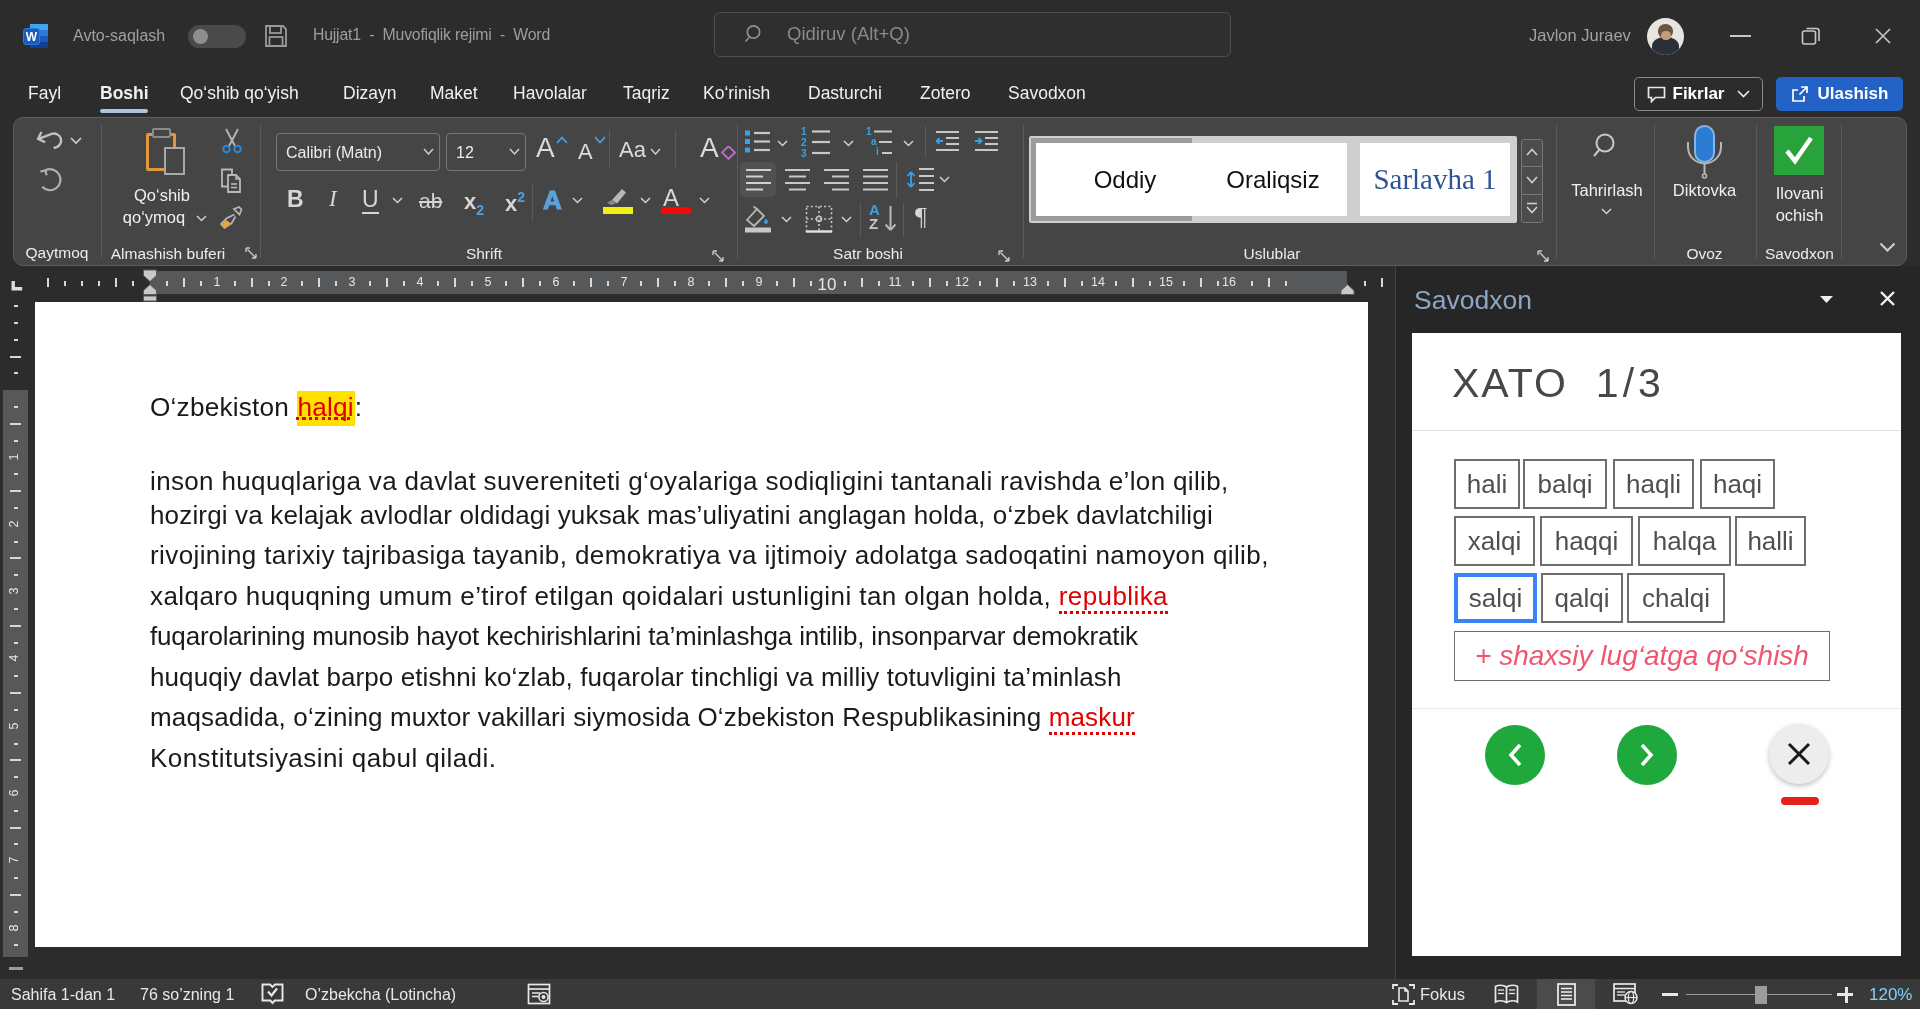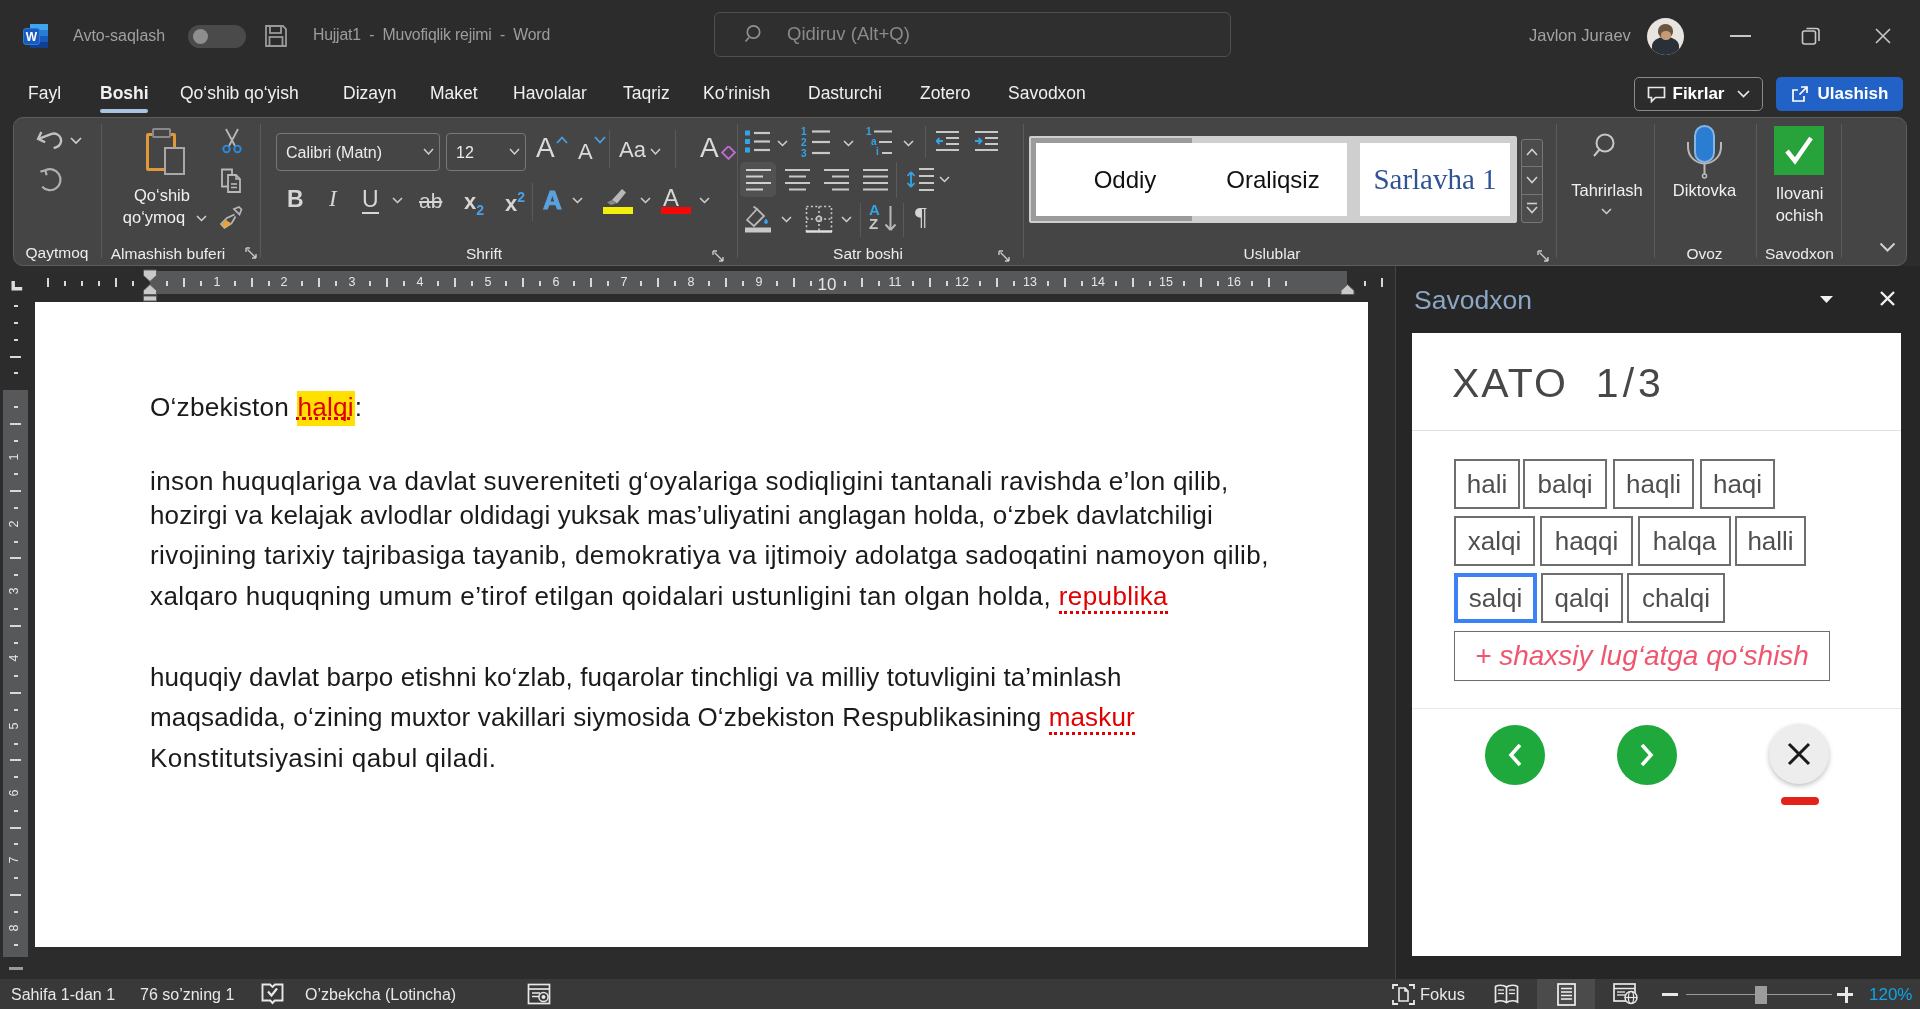--- a/index.html
+++ b/index.html
@@ -403,21 +403,21 @@
   <div class="a" style="left:544px;top:274.5px;width:24px;text-align:center;font-size:12.5px;color:#e6e6e6;">6</div>
   <div class="a" style="left:612px;top:274.5px;width:24px;text-align:center;font-size:12.5px;color:#e6e6e6;">7</div>
   <div class="a" style="left:679px;top:274.5px;width:24px;text-align:center;font-size:12.5px;color:#e6e6e6;">8</div>
   <div class="a" style="left:747px;top:274.5px;width:24px;text-align:center;font-size:12.5px;color:#e6e6e6;">9</div>
   <div class="a" style="left:815px;top:274.5px;width:24px;text-align:center;font-size:17px;color:#e6e6e6;">10</div>
   <div class="a" style="left:883px;top:274.5px;width:24px;text-align:center;font-size:12.5px;color:#e6e6e6;">11</div>
   <div class="a" style="left:950px;top:274.5px;width:24px;text-align:center;font-size:12.5px;color:#e6e6e6;">12</div>
   <div class="a" style="left:1018px;top:274.5px;width:24px;text-align:center;font-size:12.5px;color:#e6e6e6;">13</div>
   <div class="a" style="left:1086px;top:274.5px;width:24px;text-align:center;font-size:12.5px;color:#e6e6e6;">14</div>
   <div class="a" style="left:1154px;top:274.5px;width:24px;text-align:center;font-size:12.5px;color:#e6e6e6;">15</div>
-  <div class="a" style="left:1222px;top:274.5px;width:24px;text-align:center;font-size:12.5px;color:#e6e6e6;">16</div>
+  <div class="a" style="left:1222px;top:274.5px;width:24px;font-size:12.5px;color:#e6e6e6;">16</div>
   <div class="a" style="left:183px;top:277.5px;width:1.6px;height:9.5px;background:#d8d8d8;"></div>
   <div class="a" style="left:166px;top:281px;width:1.6px;height:4.5px;background:#d8d8d8;"></div>
   <div class="a" style="left:200px;top:281px;width:1.6px;height:4.5px;background:#d8d8d8;"></div>
   <div class="a" style="left:251px;top:277.5px;width:1.6px;height:9.5px;background:#d8d8d8;"></div>
   <div class="a" style="left:234px;top:281px;width:1.6px;height:4.5px;background:#d8d8d8;"></div>
   <div class="a" style="left:268px;top:281px;width:1.6px;height:4.5px;background:#d8d8d8;"></div>
   <div class="a" style="left:318px;top:277.5px;width:1.6px;height:9.5px;background:#d8d8d8;"></div>
   <div class="a" style="left:301px;top:281px;width:1.6px;height:4.5px;background:#d8d8d8;"></div>
   <div class="a" style="left:335px;top:281px;width:1.6px;height:4.5px;background:#d8d8d8;"></div>
   <div class="a" style="left:386px;top:277.5px;width:1.6px;height:9.5px;background:#d8d8d8;"></div>
@@ -484,20 +484,21 @@
   <div class="a" style="left:13.5px;top:322px;width:4.5px;height:1.6px;background:#d8d8d8;"></div>
 
   <div class="a" style="left:0;top:266px;width:1404px;height:713px;background:#2d2c2c;z-index:-1;"></div>
   <div class="a" style="left:35px;top:302px;width:1333px;height:645px;background:#fff;z-index:1;"></div>
   <div class="a" style="left:150px;top:392px;font-size:26.2px;letter-spacing:0.2px;line-height:31px;color:#1a1a1a;z-index:2;white-space:nowrap;">O‘zbekiston <span style="background:#ffe000;color:#e00000;padding:1px 1px 4px 1px;">halqi</span>:</div>
   <div class="a" style="left:296px;top:417px;width:58px;height:3.4px;z-index:3;background:repeating-linear-gradient(90deg,#e00000 0 3.2px,rgba(0,0,0,0) 3.2px 6.4px);"></div>
   <div class="a doc-line" style="letter-spacing:0.35px;left:150px;top:459.5px;z-index:2;margin-top:6px;">inson huquqlariga va davlat suvereniteti g‘oyalariga sodiqligini tantanali ravishda e’lon qilib,</div>
   <div class="a doc-line" style="letter-spacing:0.16px;left:150px;top:499.9px;z-index:2;">hozirgi va kelajak avlodlar oldidagi yuksak mas’uliyatini anglagan holda, o‘zbek davlatchiligi</div>
   <div class="a doc-line" style="letter-spacing:0.4px;left:150px;top:540.4px;z-index:2;">rivojining tarixiy tajribasiga tayanib, demokratiya va ijtimoiy adolatga sadoqatini namoyon qilib,</div>
   <div class="a doc-line" style="letter-spacing:0.42px;left:150px;top:580.9px;z-index:2;">xalqaro huquqning umum e’tirof etilgan qoidalari ustunligini tan olgan holda, <span style="color:#e00000;border-bottom:3px dotted #e00000;">republika</span></div>
+  <div class="a doc-line" style="letter-spacing:-0.17px;left:150px;top:621.3px;z-index:2;">fuqarolarining munosib hayot kechirishlarini ta’minlashga intilib, insonparvar demokratik</div>
   <div class="a doc-line" style="letter-spacing:0.1px;left:150px;top:661.8px;z-index:2;">huquqiy davlat barpo etishni ko‘zlab, fuqarolar tinchligi va milliy totuvligini ta’minlash</div>
   <div class="a doc-line" style="letter-spacing:0.15px;left:150px;top:702.2px;z-index:2;">maqsadida, o‘zining muxtor vakillari siymosida O‘zbekiston Respublikasining <span style="color:#e00000;border-bottom:3px dotted #e00000;">maskur</span></div>
   <div class="a doc-line" style="letter-spacing:0.45px;left:150px;top:742.7px;z-index:2;">Konstitutsiyasini qabul qiladi.</div>
   <div class="a" style="left:3px;top:390px;width:25px;height:567px;background:#57585a;"></div>
   <div class="a" style="left:4px;top:448px;width:24px;height:18px;text-align:center;font-size:12.5px;color:#e6e6e6;transform:rotate(-90deg);">1</div>
   <div class="a" style="left:4px;top:515px;width:24px;height:18px;text-align:center;font-size:12.5px;color:#e6e6e6;transform:rotate(-90deg);">2</div>
   <div class="a" style="left:4px;top:582px;width:24px;height:18px;text-align:center;font-size:12.5px;color:#e6e6e6;transform:rotate(-90deg);">3</div>
   <div class="a" style="left:4px;top:649px;width:24px;height:18px;text-align:center;font-size:12.5px;color:#e6e6e6;transform:rotate(-90deg);">4</div>
   <div class="a" style="left:4px;top:717px;width:24px;height:18px;text-align:center;font-size:12.5px;color:#e6e6e6;transform:rotate(-90deg);">5</div>
   <div class="a" style="left:4px;top:784px;width:24px;height:18px;text-align:center;font-size:12.5px;color:#e6e6e6;transform:rotate(-90deg);">6</div>
@@ -620,15 +621,15 @@
       <line x1="4" y1="12" x2="12" y2="12" stroke="#e8e8e8" stroke-width="1.3"></line>
       <circle cx="18" cy="14.5" r="6" fill="#3a3939" stroke="#e8e8e8" stroke-width="1.5"></circle>
       <line x1="12" y1="14.5" x2="24" y2="14.5" stroke="#e8e8e8" stroke-width="1.2"></line>
       <ellipse cx="18" cy="14.5" rx="2.6" ry="6" fill="none" stroke="#e8e8e8" stroke-width="1.2"></ellipse>
     </svg>
   <div class="a" style="left:1662px;top:993px;width:16px;height:2.5px;background:#e8e8e8;"></div>
   <div class="a" style="left:1686px;top:993.5px;width:146px;height:1.5px;background:#9a9a9a;"></div>
   <div class="a" style="left:1755px;top:986px;width:12px;height:18px;background:#9c9c9c;"></div>
   <div class="a" style="left:1837px;top:993px;width:16px;height:2.5px;background:#e8e8e8;"></div>
   <div class="a" style="left:1845px;top:986.5px;width:2.5px;height:16px;background:#e8e8e8;"></div>
-  <div class="a" style="left:1869px;top:985px;font-size:17px;color:#0ea5e9;text-align:right;">120%</div>
+  <div class="a" style="left:1869px;top:985px;font-size:17px;color:#7dd3fc;text-align:right;">120%</div>
 
 </div>
 
 </body></html>

